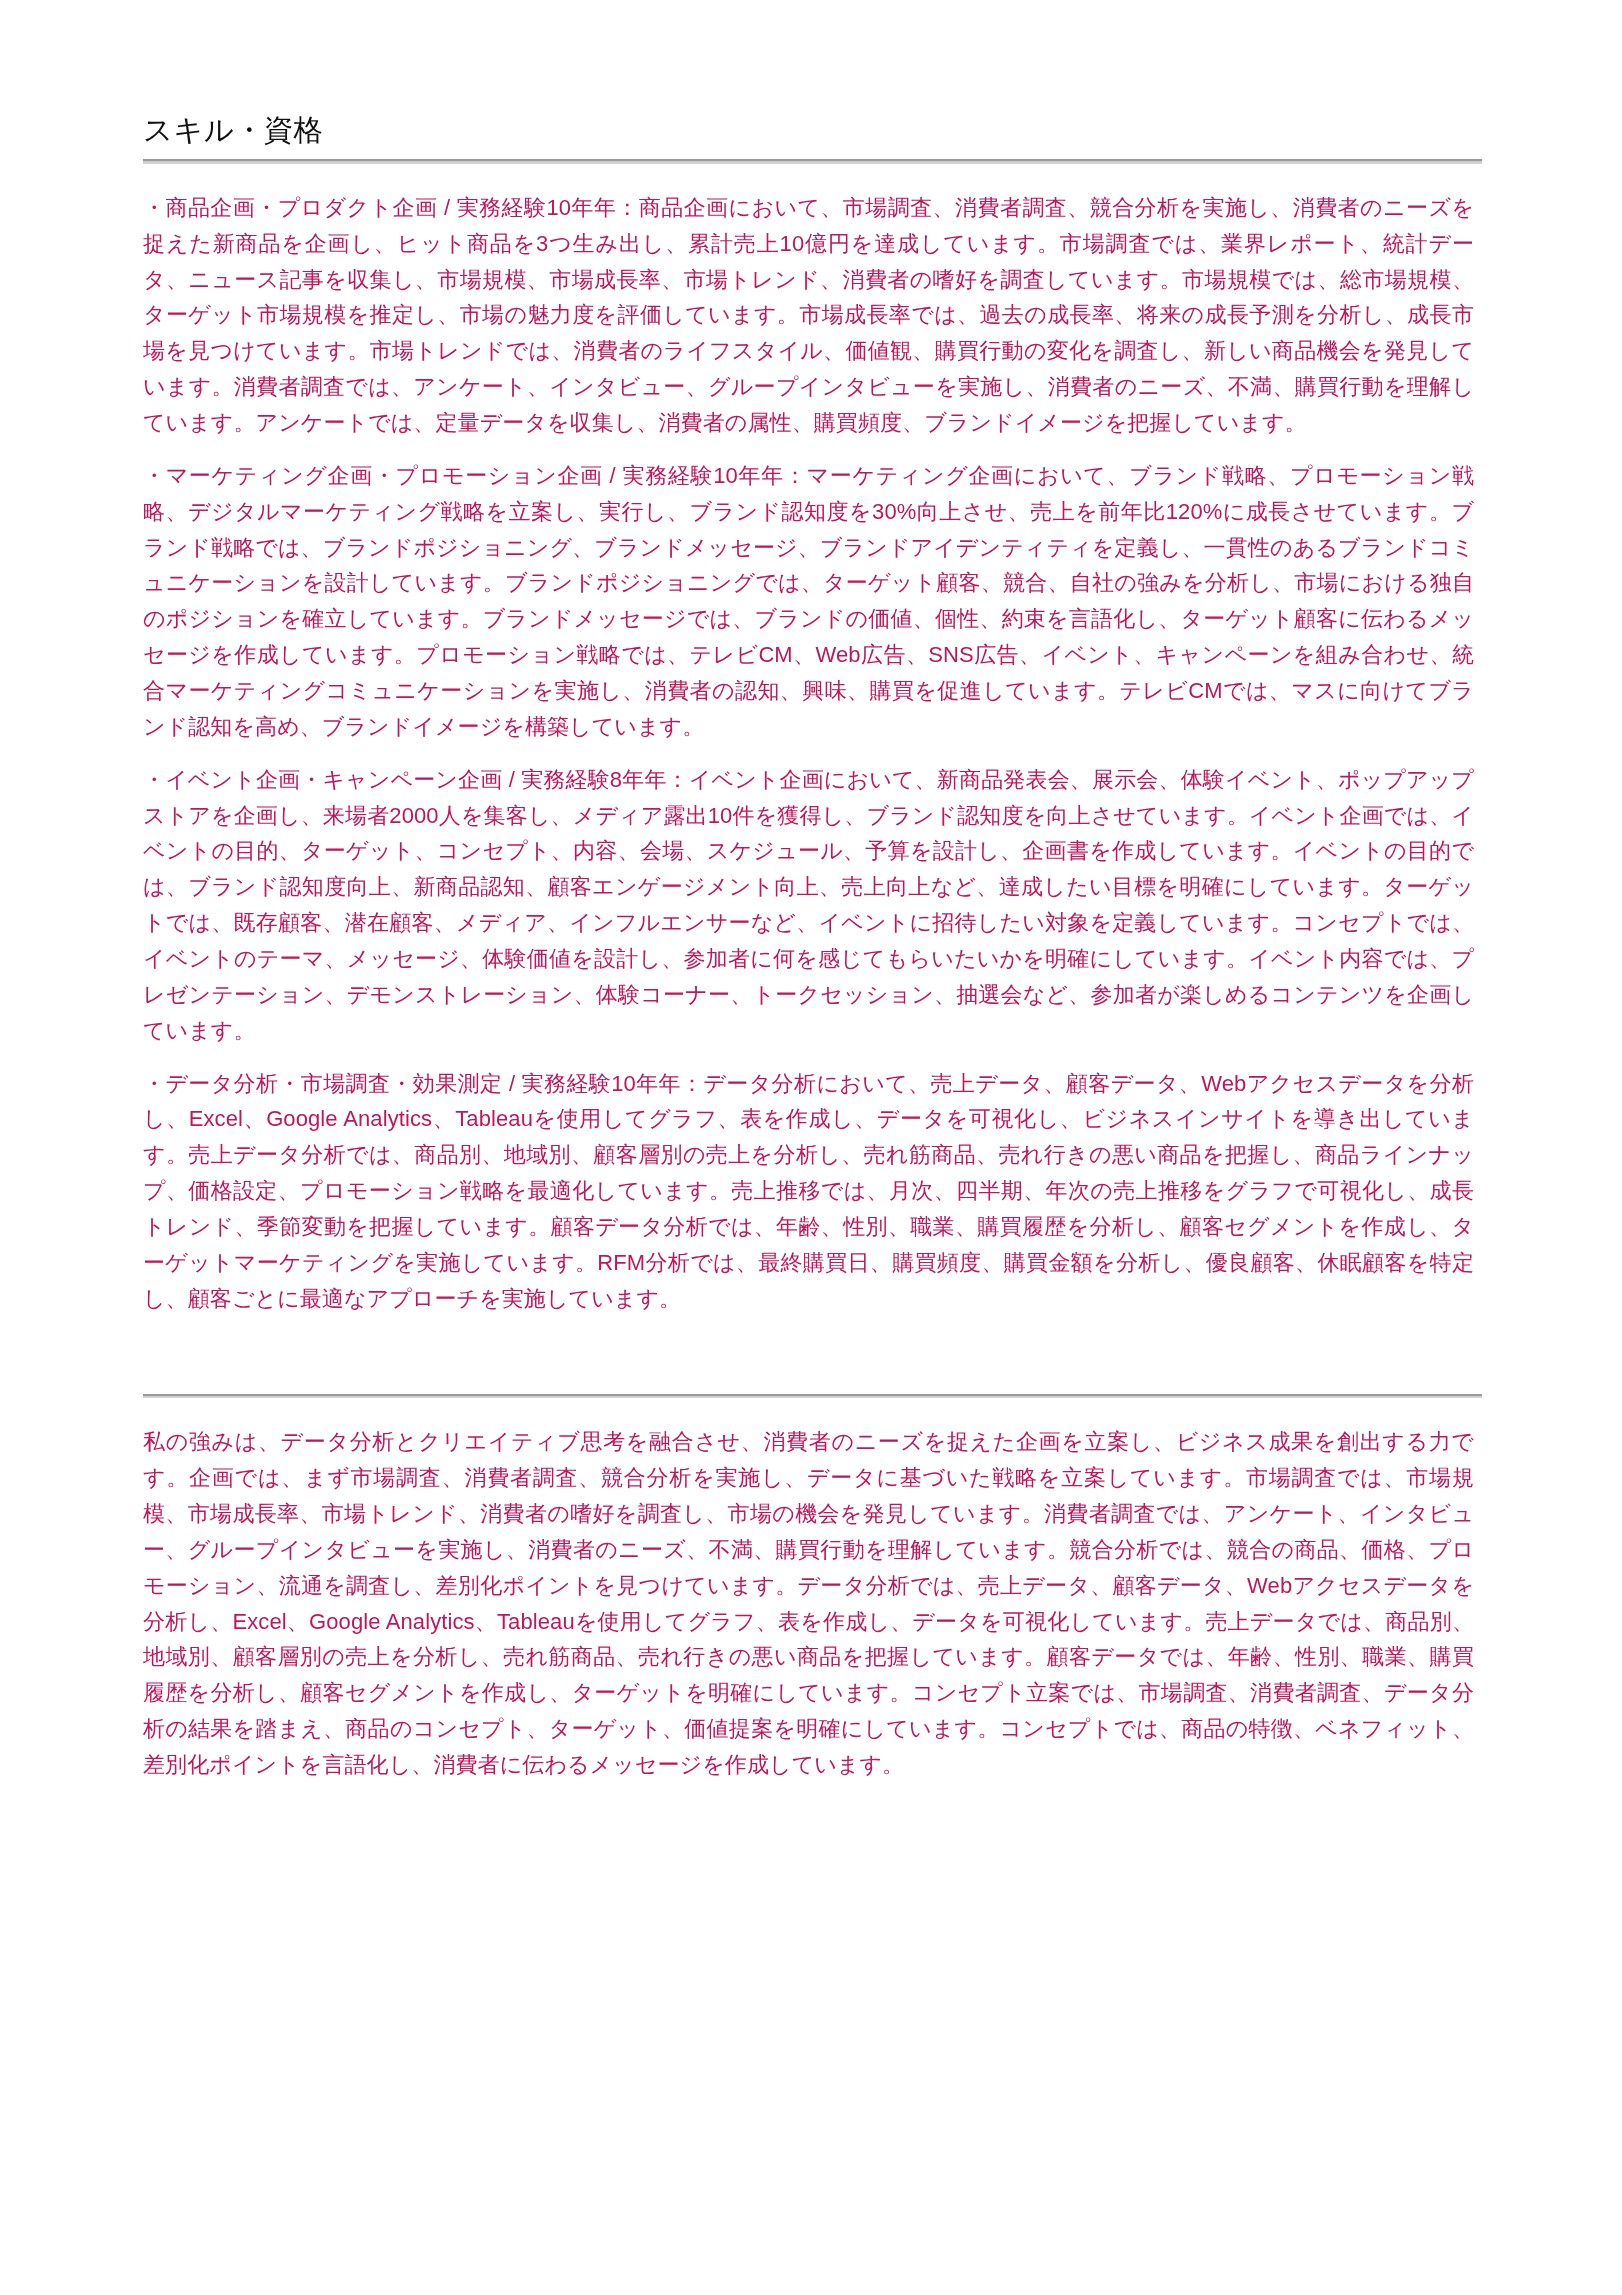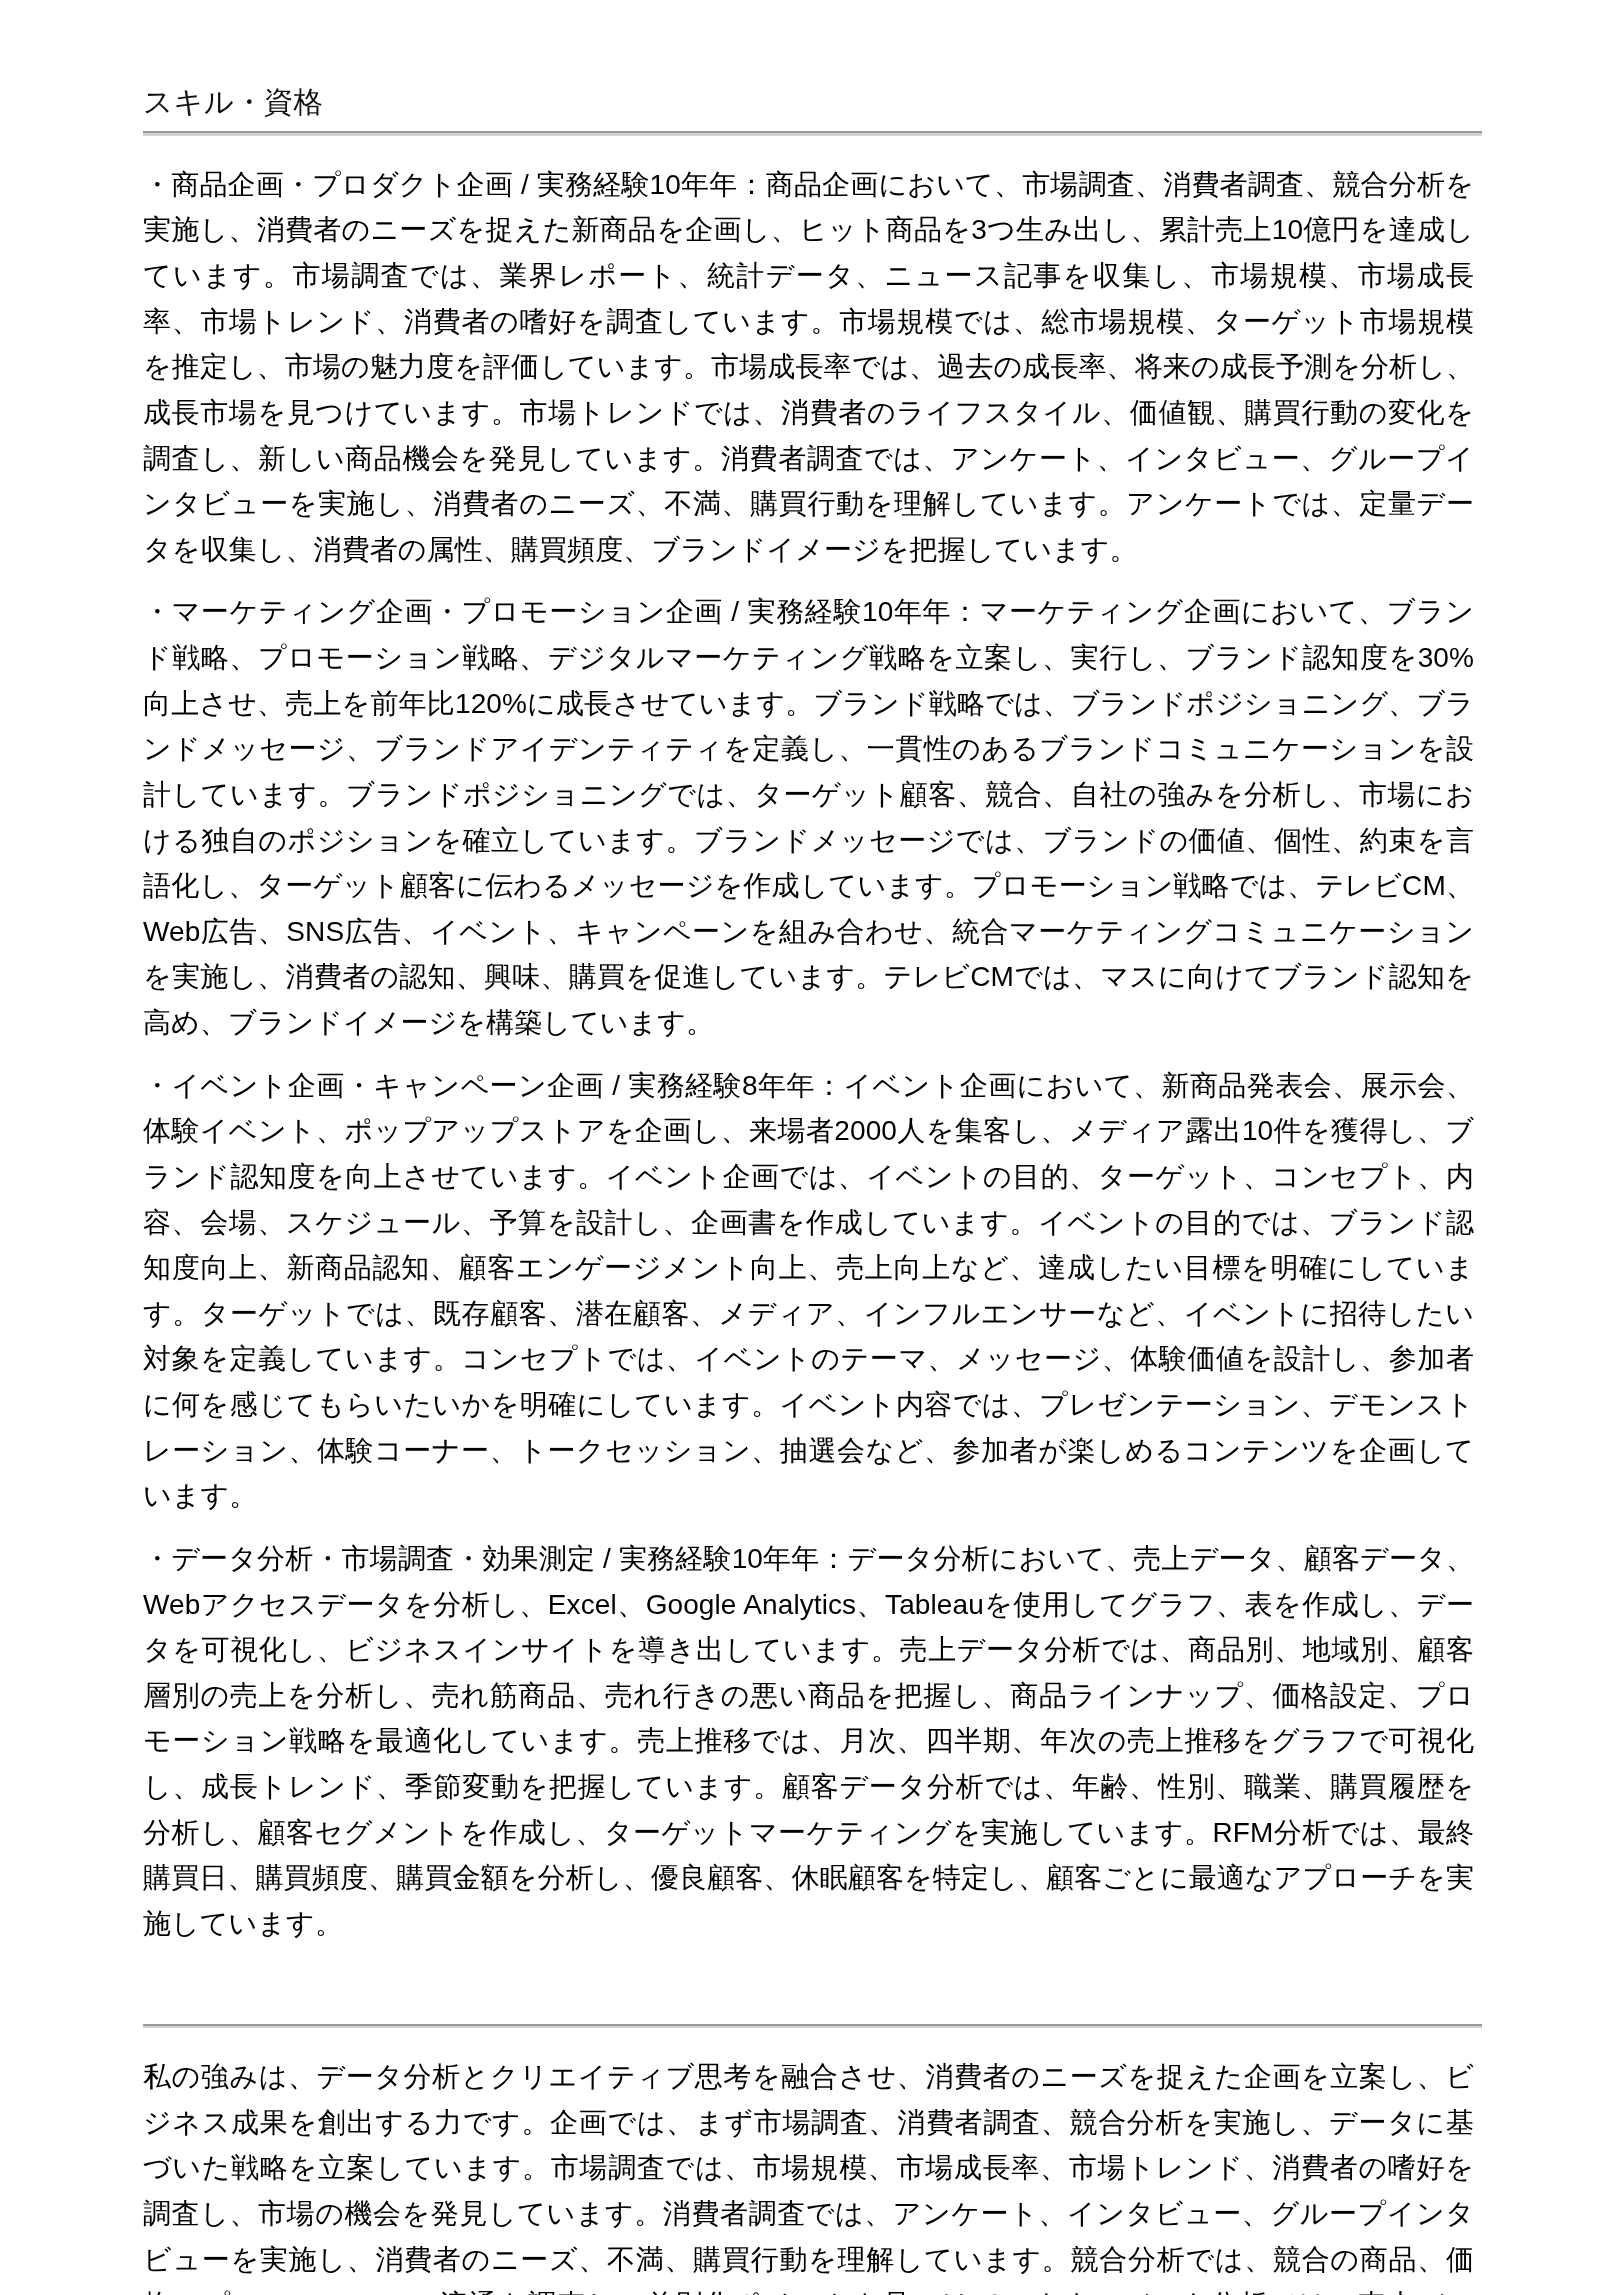--- a/index.html
+++ b/index.html
@@ -7,21 +7,21 @@
     padding: 0;
     background: #ffffff;
   }
 
   .page {
     position: relative;
     width: 1623px;
     height: 2295px;
     background: #ffffff;
     box-sizing: border-box;
-    padding: 84px 141px 0 143px;
+    padding: 112px 141px 0 143px;
     font-family: "Liberation Sans", "DejaVu Sans", sans-serif;
     color: #1a1a1a;
     -webkit-font-smoothing: antialiased;
   }
 
   .content {
     width: 1339px;
   }
 
   
@@ -50,26 +50,26 @@
     margin: 0 0 26px 0;
     border: 0;
   }
 
   
   .body-block {
     margin: 0;
   }
 
   .para {
-    font-size: 28px;
+    font-size: 22px;
     line-height: 1.63;
     text-align: justify;
     text-justify: inter-character;
     margin: 0 8px 17px 0;
-    color: #000000;
+    color: #be185d;
     letter-spacing: 0.1px;
     word-break: break-all;
     overflow-wrap: anywhere;
   }
 
   .para:last-child {
     margin-bottom: 0;
   }
 
   .para-pr {

